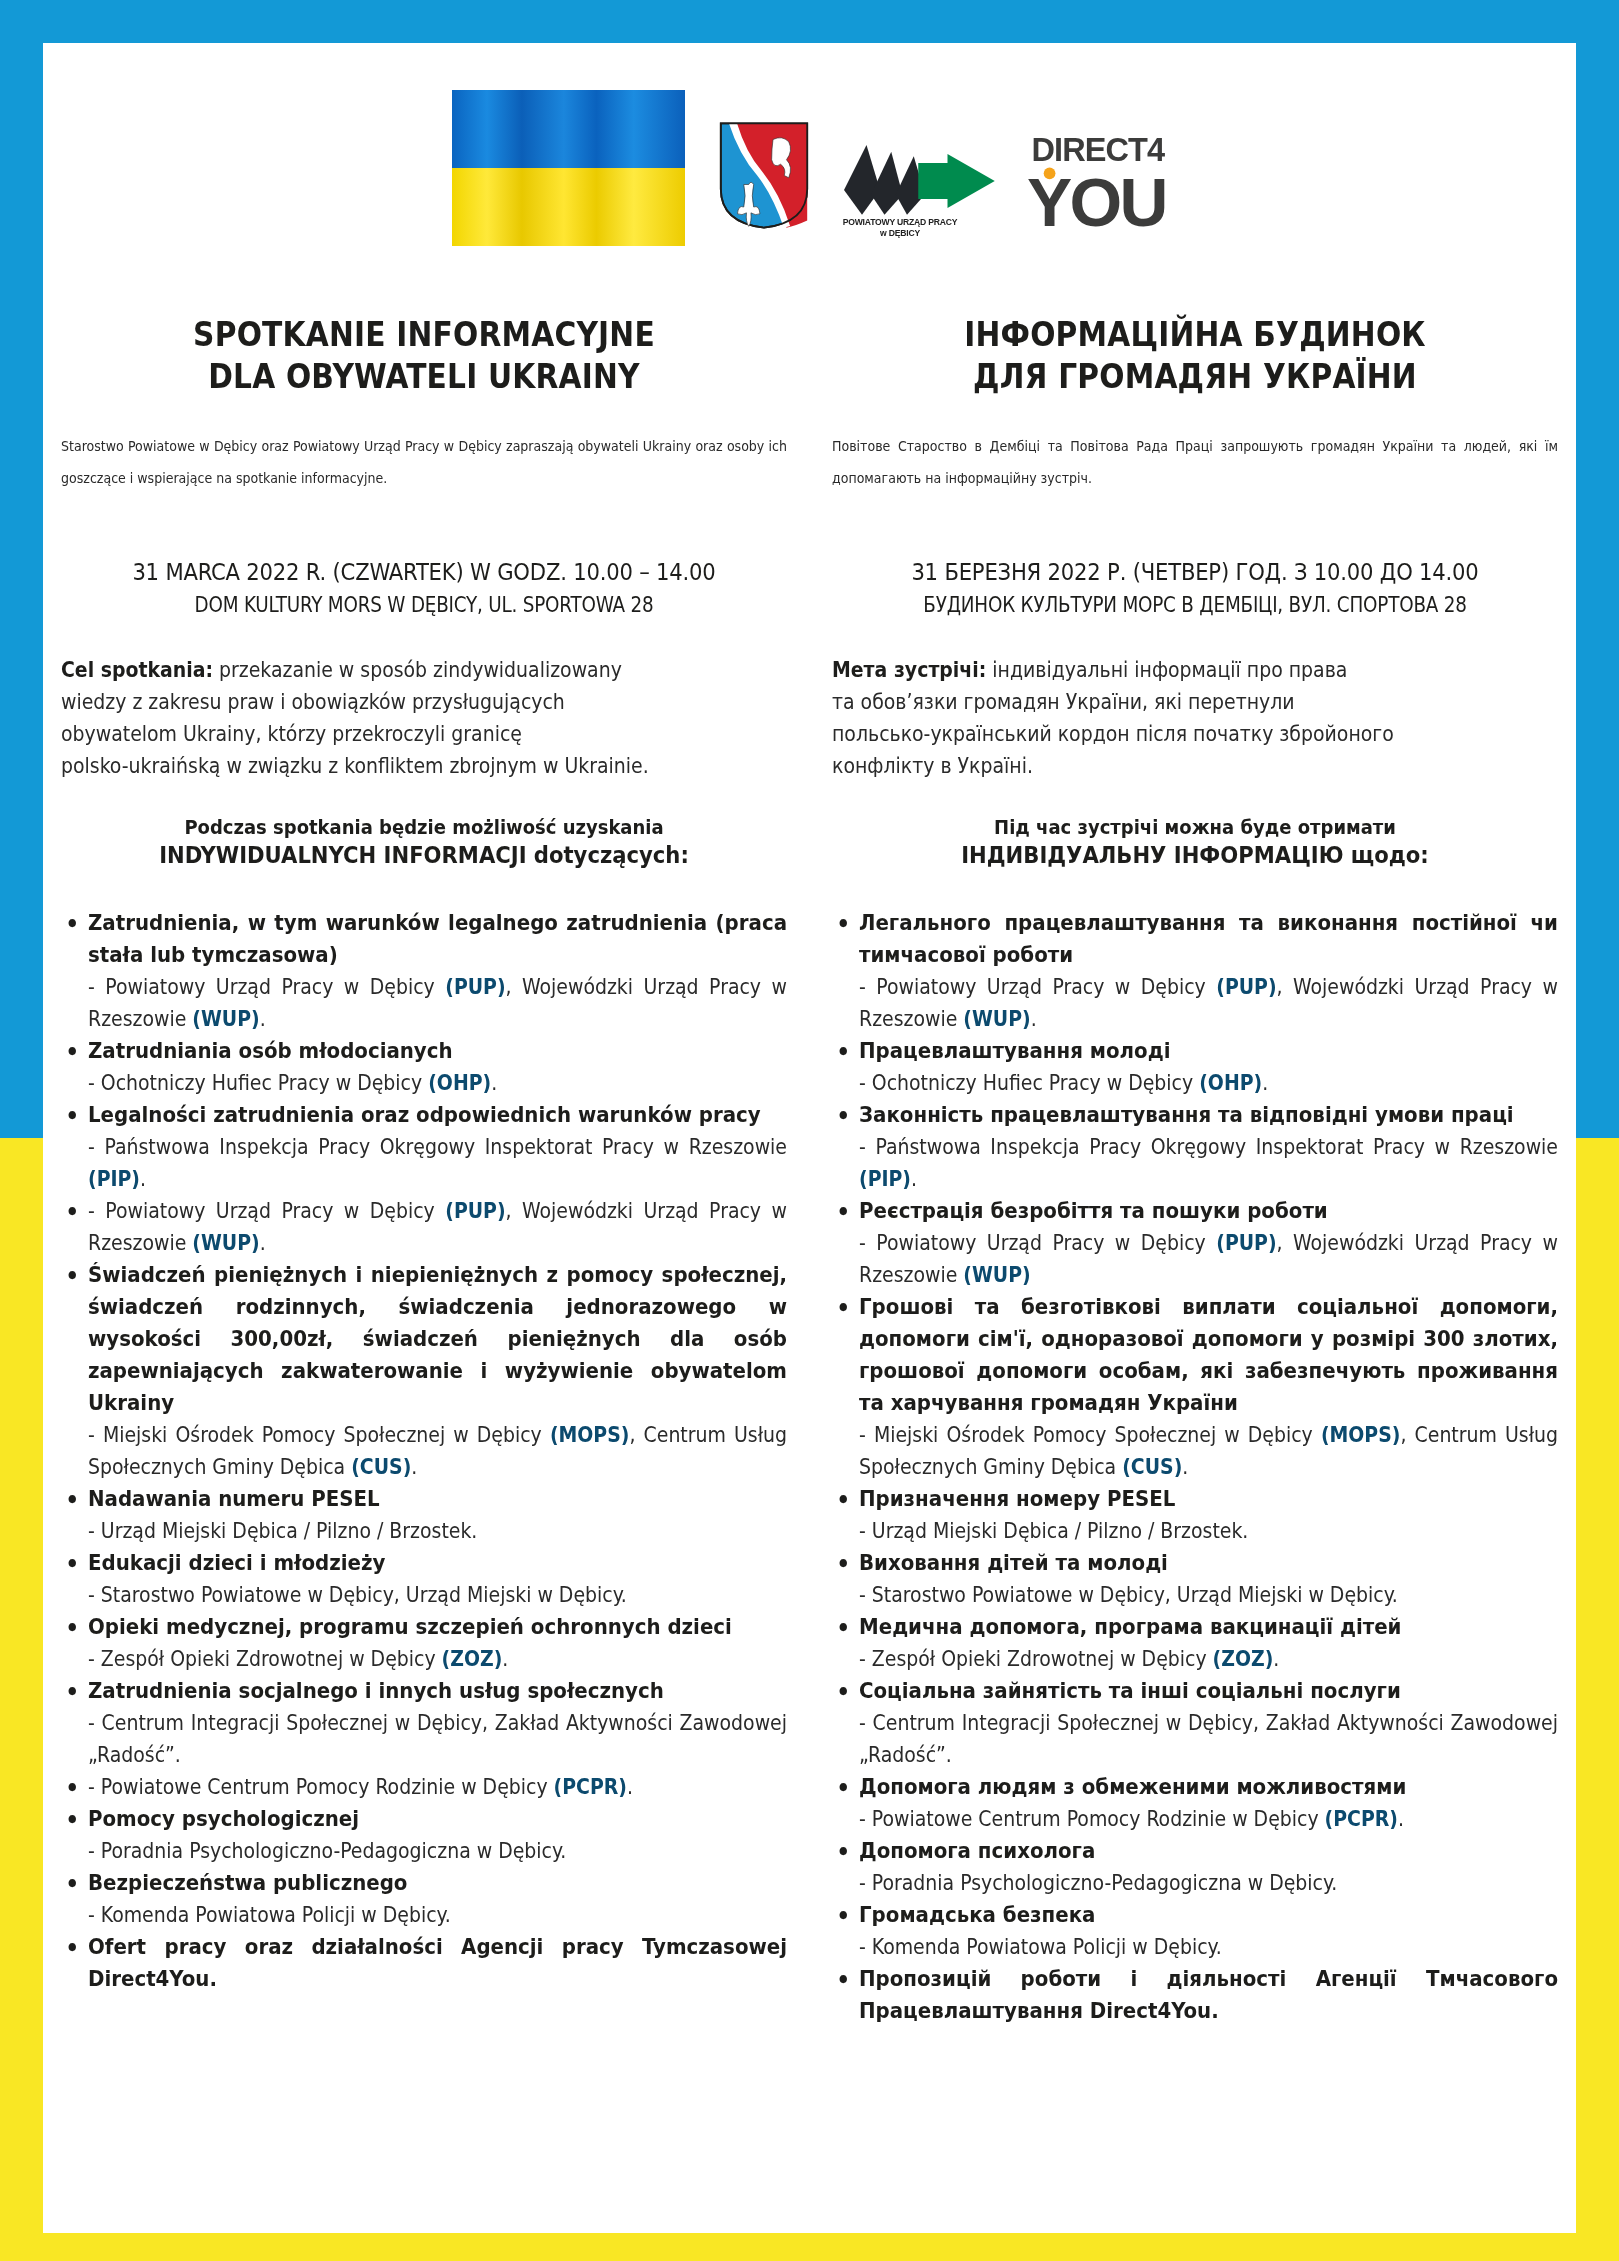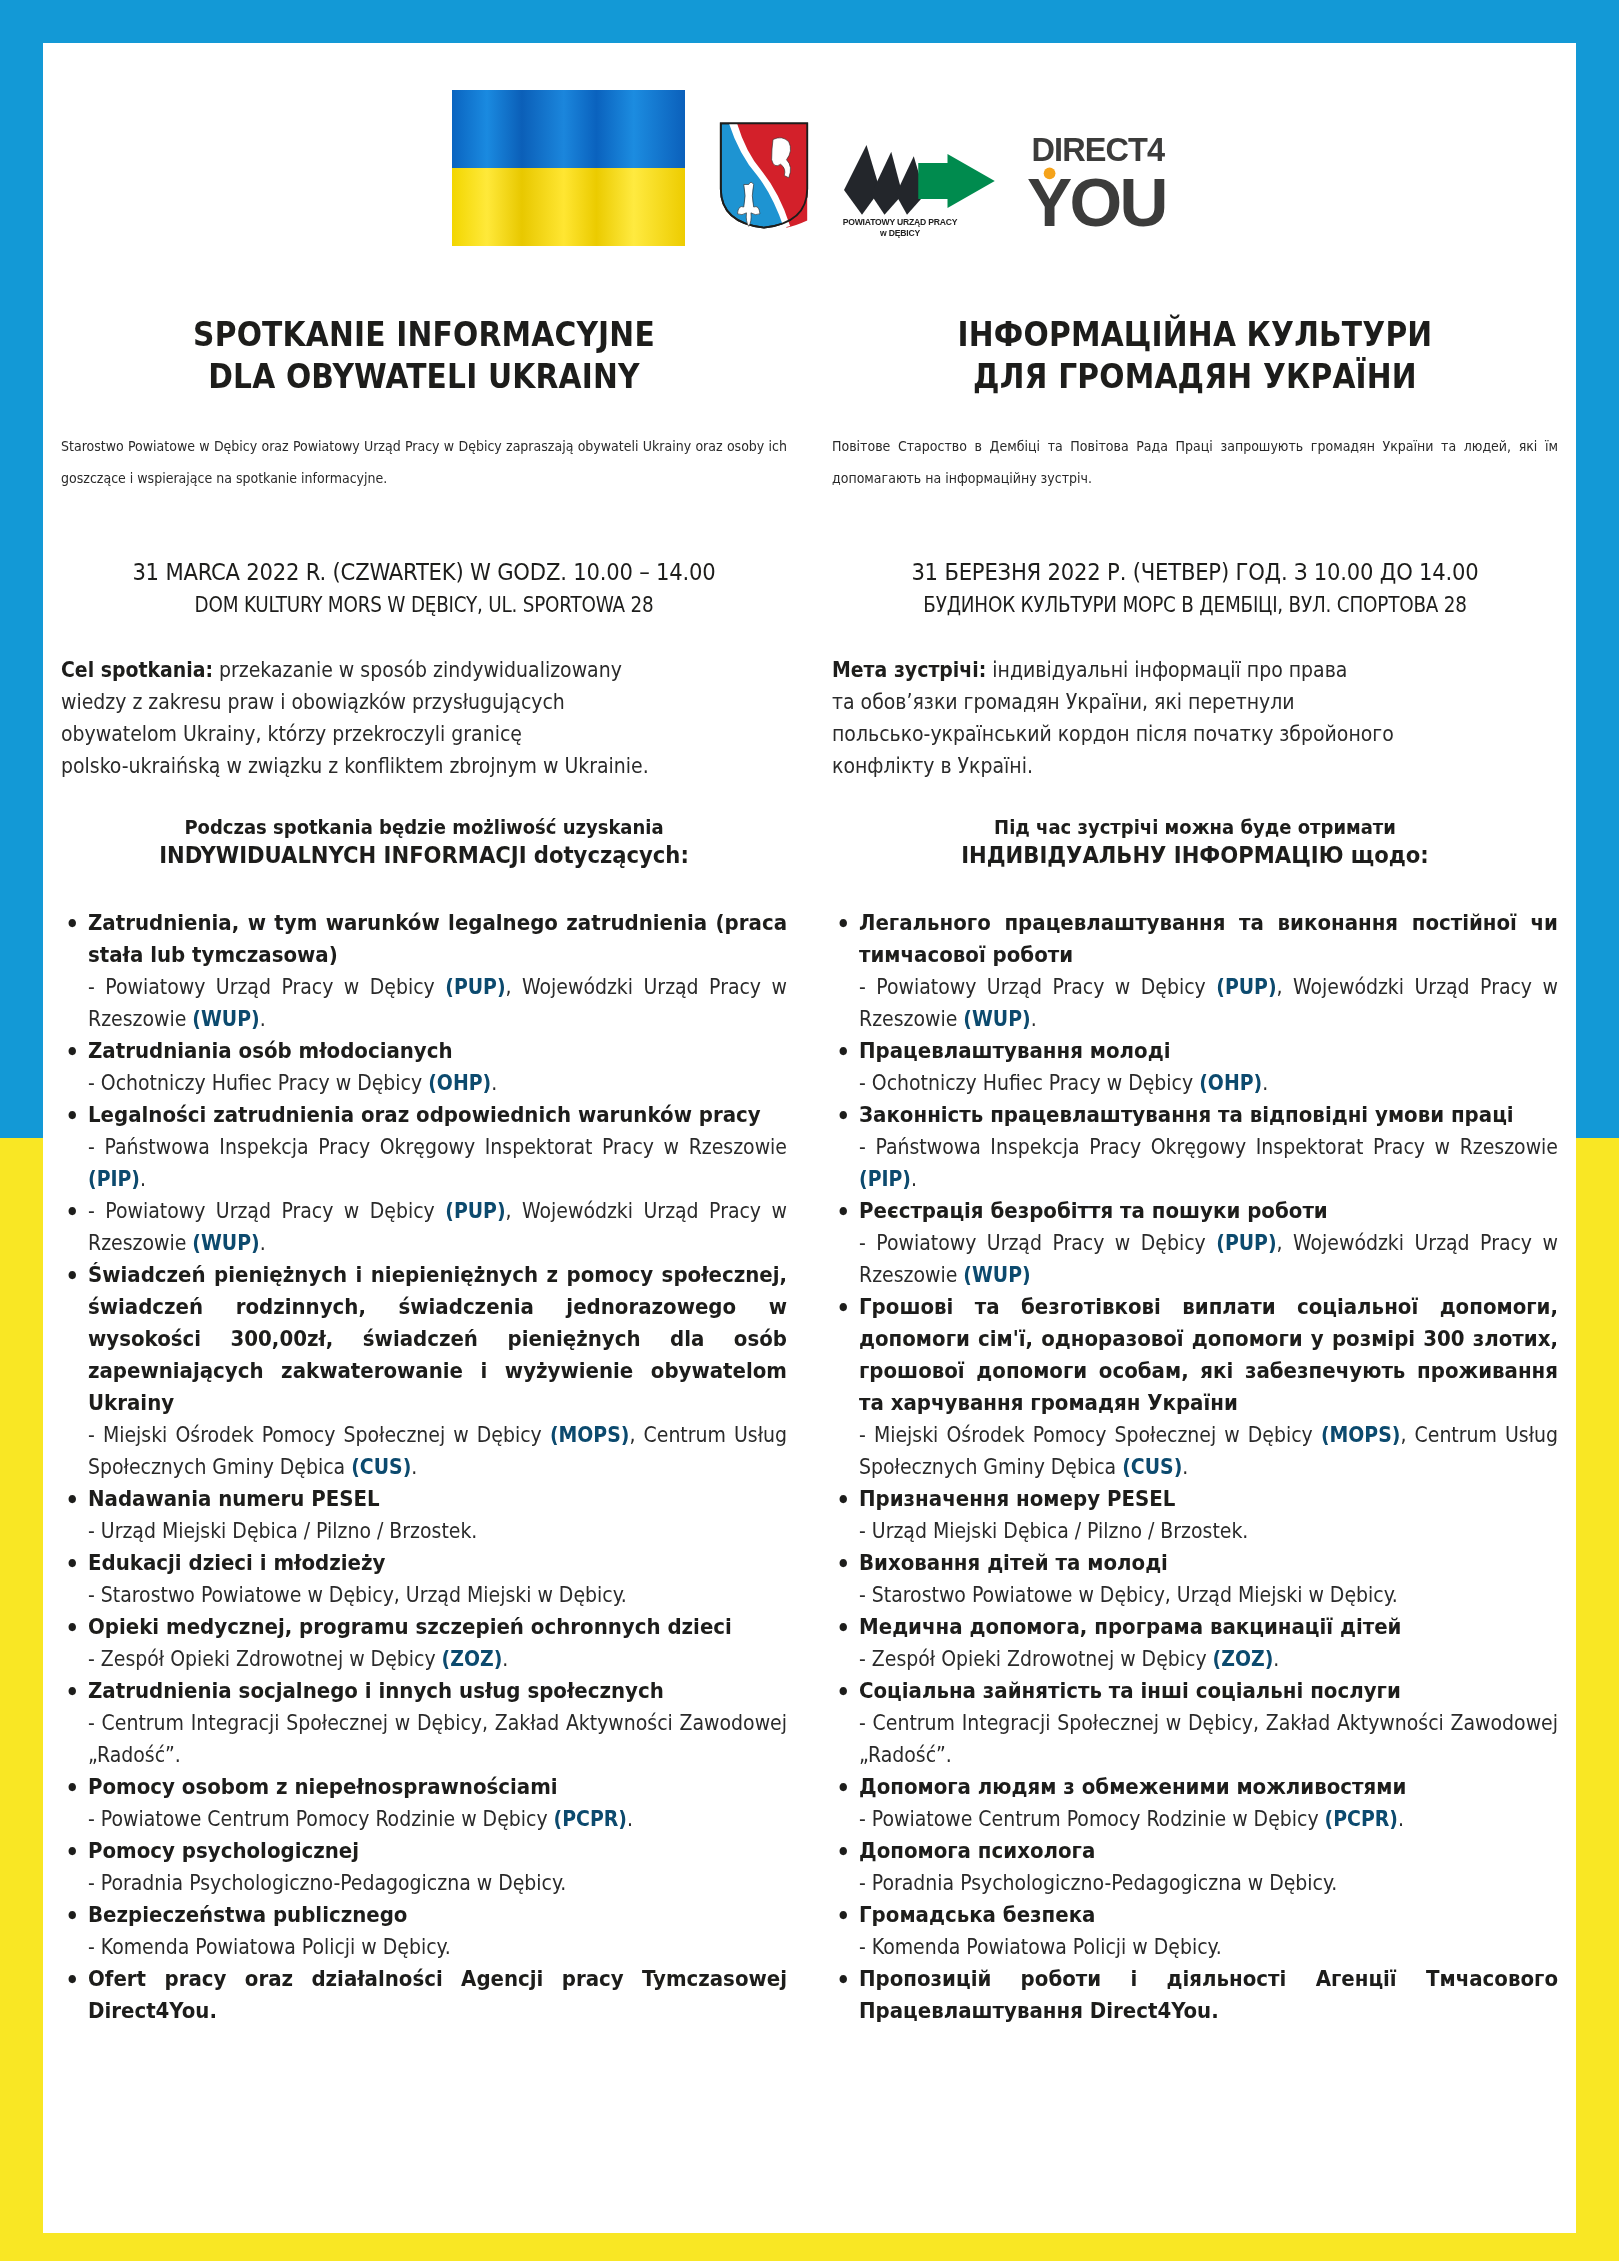--- a/index.html
+++ b/index.html
@@ -140,21 +140,20 @@
           <span class="t-title">Opieki medycznej, programu szczepień ochronnych dzieci</span>
           <span class="t-src"><span>- Zespół Opieki Zdrowotnej w Dębicy </span><b>(ZOZ)</b><span>.</span></span>
         </li>
         <li>
           <span class="bullet">•</span>
           <span class="t-title">Zatrudnienia socjalnego i innych usług społecznych</span>
           <span class="t-src"><span>- Centrum Integracji Społecznej w Dębicy, Zakład Aktywności Zawodowej „Radość”.</span></span>
         </li>
         <li>
           <span class="bullet">•</span>
-          <span class="t-title">Pomocy osobom z niepełnosprawnościami</span>
           <span class="t-src"><span>- Powiatowe Centrum Pomocy Rodzinie w Dębicy </span><b>(PCPR)</b><span>.</span></span>
         </li>
         <li>
           <span class="bullet">•</span>
           <span class="t-title">Pomocy psychologicznej</span>
           <span class="t-src"><span>- Poradnia Psychologiczno-Pedagogiczna w Dębicy.</span></span>
         </li>
         <li>
           <span class="bullet">•</span>
           <span class="t-title">Bezpieczeństwa publicznego</span>
@@ -162,21 +161,21 @@
         </li>
         <li>
           <span class="bullet">•</span>
           <span class="t-title">Ofert pracy oraz działalności Agencji pracy Tymczasowej Direct4You.</span>
         </li>
       </ul>
   </section>
 
   <section class="col col-right">
     <h1>
-      <div>ІНФОРМАЦІЙНА КУЛЬТУРИ</div>
+      <div>ІНФОРМАЦІЙНА БУДИНОК</div>
       <div>ДЛЯ ГРОМАДЯН УКРАЇНИ</div>
     </h1>
     <p class="intro">Повітове Староство в Дембіці та Повітова Рада Праці запрошують громадян України та людей, які їм допомагають на інформаційну зустріч.</p>
     <div class="date">31 БЕРЕЗНЯ 2022 Р. (ЧЕТВЕР) ГОД. З 10.00 ДО 14.00</div>
     <div class="venue">БУДИНОК КУЛЬТУРИ МОРС В ДЕМБІЦІ, ВУЛ. СПОРТОВА 28</div>
     <div class="goal">
       <div><b>Мета зустрічі:</b><span> індивідуальні інформації про права</span></div>
       <div>та обов’язки громадян України, які перетнули</div>
       <div>польсько-український кордон після початку збройоного</div>
       <div>конфлікту в Україні.</div>

